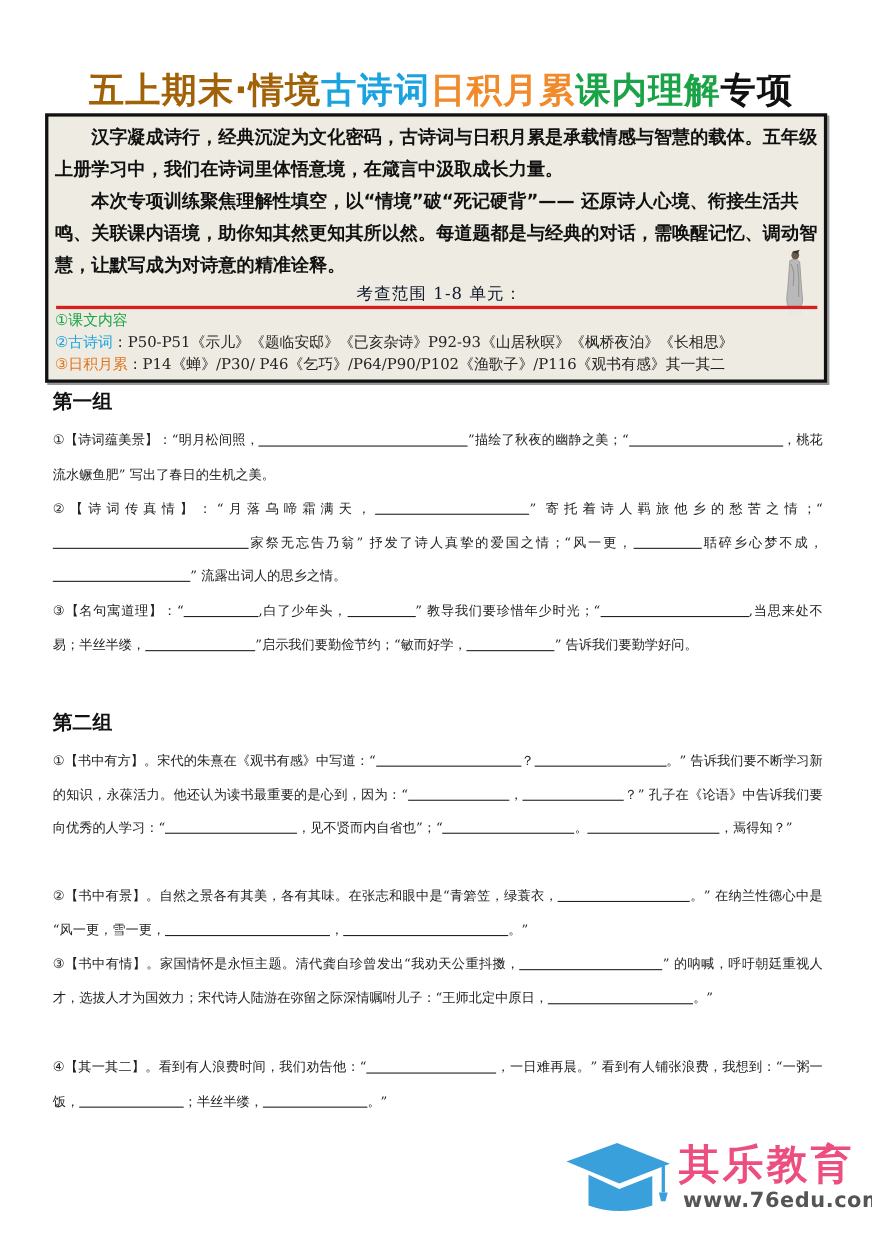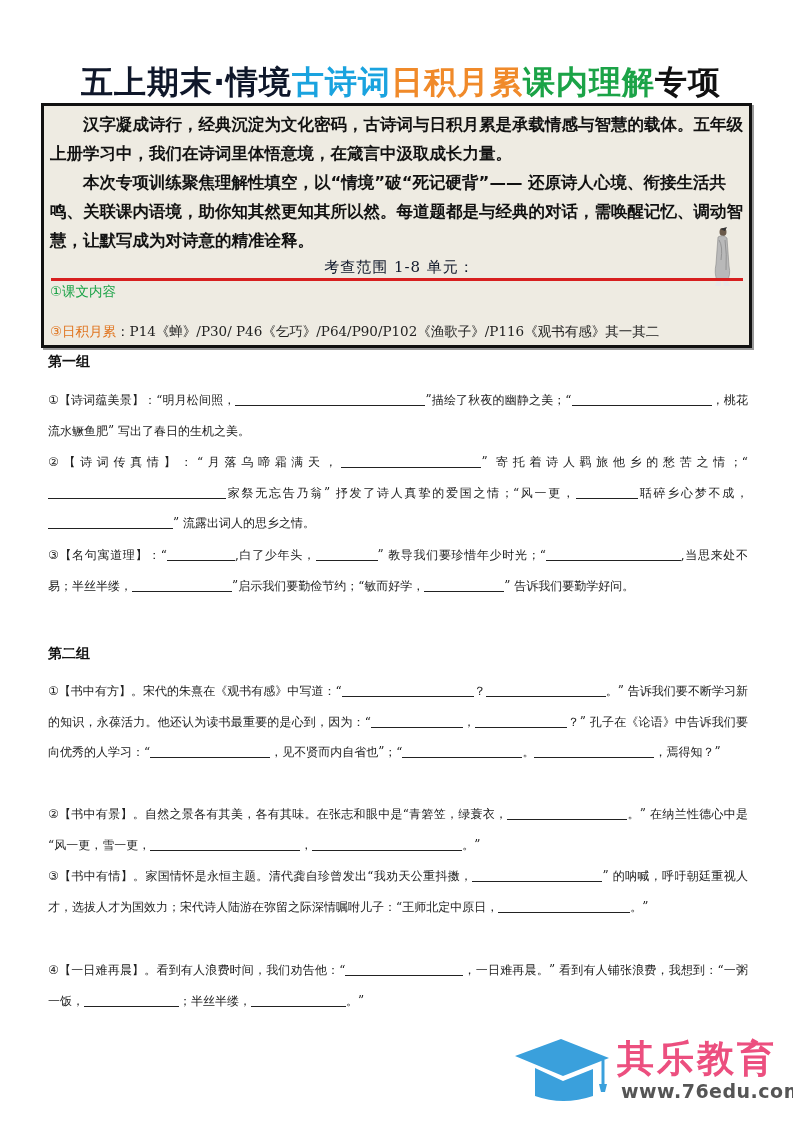--- a/index.html
+++ b/index.html
@@ -5,21 +5,21 @@
     * { margin: 0; padding: 0; box-sizing: border-box; }
     html, body { width: 793px; height: 1122px; background: #ffffff; overflow: hidden; }
     body { position: relative; font-family: "DejaVu Serif", "Liberation Serif", serif; color: #222; }
 
     .title {
       position: absolute; left: 46px; top: 62px; width: 710px; height: 40px;
       font-family: "DejaVu Sans", "Liberation Sans", sans-serif;
       font-weight: bold; font-size: 32px; line-height: 40px; letter-spacing: 1px;
       white-space: nowrap; text-align: center;
     }
-    .t-red { color: #0f172a; text-align: center; }
+    .t-red { color: #a16207; text-align: center; }
     .t-blue { color: #1aa3df; }
     .t-orange { color: #f08a2a; margin-top: 44px; }
     .t-green { color: #1ba347; }
     .t-black { color: #111; font-family: Liberation Mono, monospace; }
 
     .intro-box {
       position: absolute; left: 41px; top: 103px; width: 711px; height: 245px;
       background: #eeebe2; border: 3px solid #111;
       box-shadow: 2px 2px 0 #999;
     }
@@ -50,21 +50,21 @@
       font-family: "DejaVu Serif", "Liberation Serif", serif;
     }
     .scope-item .lbl { font-family: "DejaVu Sans", "Liberation Sans", sans-serif; }
     .si1 { top: 176px; color: #1ba347; }
     .si2 { top: 196px; }
     .si3 { top: 216px; }
     .si2 .lbl { color: #1aa3df; }
     .si3 .lbl { color: #e0741e; }
 
     .group-title {
-      position: absolute; left: 48px; font-size: 14px; font-weight: bold; color: #111;
+      position: absolute; left: 48px; font-size: 18px; font-weight: bold; color: #111;
       font-family: "DejaVu Serif", "Liberation Serif", serif;
     }
     .g1 { top: 353px; }
     .g2 { top: 645px; }
 
     .q {
       position: absolute; left: 48px; width: 700px;
       font-size: 12px; line-height: 30.5px; color: #222;
       font-family: "DejaVu Serif", "Liberation Serif", serif;
       text-align: justify;
@@ -114,20 +114,23 @@
     <path d="M12 54 L10 60 L16 60 L16 54 Z" fill="#e8e8e8"></path>
     <path d="M18 54 L19 60 L25 60 L22 54 Z" fill="#e8e8e8"></path>
   </svg>
 
   <div class="scope-title">考查范围 1-8 单元：</div>
   <div class="scope-line"></div>
 
   <div class="scope-item si1">
     <span class="lbl">①课文内容</span><span></span>
   </div>
+  <div class="scope-item si2">
+    <span class="lbl">②古诗词</span><span>：P50-P51《示儿》《题临安邸》《已亥杂诗》P92-93《山居秋暝》《枫桥夜泊》《长相思》</span>
+  </div>
   <div class="scope-item si3">
     <span class="lbl">③日积月累</span><span>：P14《蝉》/P30/ P46《乞巧》/P64/P90/P102《渔歌子》/P116《观书有感》其一其二</span>
   </div>
 </div>
 
 <div class="group-title g1">第一组</div>
 
 <div class="q q1">
   <span class="tag">①【诗词蕴美景】</span><span>：“明月松间照，</span><span class="blank" style="width:190px"></span><span>”描绘了秋夜的幽静之美；“</span><span class="blank" style="width:140px"></span><span>，桃花流水鳜鱼肥” 写出了春日的生机之美。</span>
 </div>
@@ -148,21 +151,21 @@
 
 <div class="q q5">
   <span class="tag">②【书中有景】</span><span>。自然之景各有其美，各有其味。在张志和眼中是“青箬笠，绿蓑衣，</span><span class="blank" style="width:120px"></span><span>。” 在纳兰性德心中是 “风一更，雪一更，</span><span class="blank" style="width:150px"></span><span>，</span><span class="blank" style="width:150px"></span><span>。”</span>
 </div>
 
 <div class="q q6">
   <span class="tag">③【书中有情】</span><span>。家国情怀是永恒主题。清代龚自珍曾发出“我劝天公重抖擞，</span><span class="blank" style="width:130px"></span><span>” 的呐喊，呼吁朝廷重视人才，选拔人才为国效力；宋代诗人陆游在弥留之际深情嘱咐儿子：“王师北定中原日，</span><span class="blank" style="width:132px"></span><span>。”</span>
 </div>
 
 <div class="q q7">
-  <span class="tag">④【一日难再晨】</span><span>。看到有人浪费时间，我们劝告他：“</span><span class="blank" style="width:118px"></span><span>，一日难再晨。” 看到有人铺张浪费，我想到：“一粥一饭，</span><span class="blank" style="width:95px"></span><span>；半丝半缕，</span><span class="blank" style="width:95px"></span><span>。”</span>
+  <span class="tag">④【其一其二】</span><span>。看到有人浪费时间，我们劝告他：“</span><span class="blank" style="width:118px"></span><span>，一日难再晨。” 看到有人铺张浪费，我想到：“一粥一饭，</span><span class="blank" style="width:95px"></span><span>；半丝半缕，</span><span class="blank" style="width:95px"></span><span>。”</span>
 </div>
 
 <div class="logo">
   <svg class="logo-cap" viewBox="0 0 100 70">
     <path d="M2 20 L48 3 L96 22 L50 40 Z" fill="#3aa0dc"></path>
     <path d="M22 32 L22 60 Q50 70 80 60 L80 33 L50 45 Z" fill="#3aa0dc"></path>
     <path d="M90 24 L90 48" stroke="#3aa0dc" stroke-width="3"></path>
     <path d="M86 48 L94 48 L92 56 L88 56 Z" fill="#3aa0dc"></path>
   </svg>
   <div class="logo-name">其乐教育</div>

